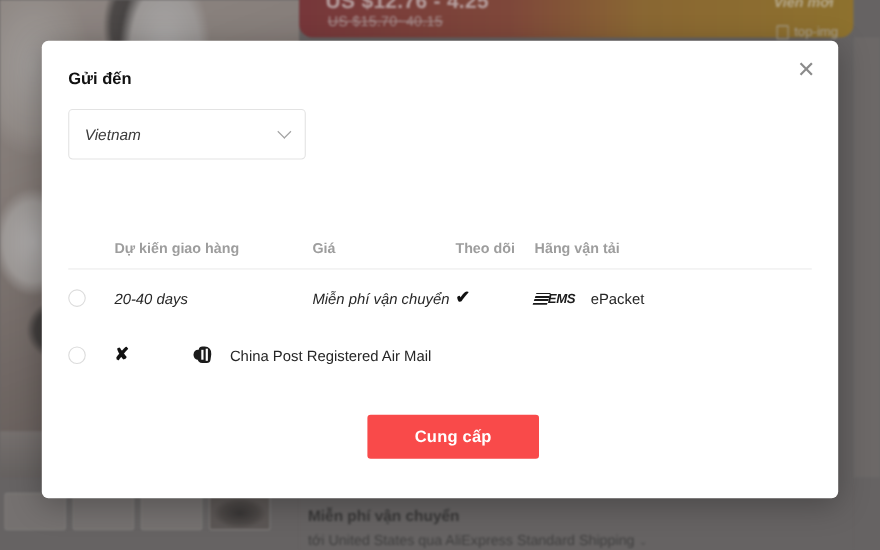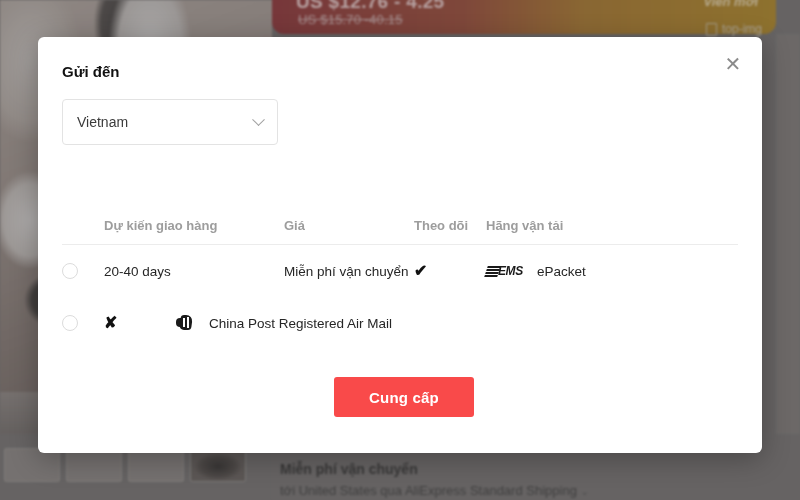--- a/index.html
+++ b/index.html
@@ -203,20 +203,21 @@
     width: 216px;
     height: 46px;
     border: 1px solid #e3e3e3;
     border-radius: 4px;
     background: #fff;
     display: flex;
     align-items: center;
     justify-content: space-between;
     padding: 0 14px;
     cursor: pointer;
+    font-style: italic;
   }
   .country-select-value {
     font-size: 14px;
     color: #3b3b3b;
   }
   .chevron-down {
     width: 9px; height: 9px;
     border-right: 1.6px solid #a2a2a2;
     border-bottom: 1.6px solid #a2a2a2;
     transform: rotate(45deg) translate(-2px,-2px);
@@ -261,20 +262,21 @@
   .c-carrier { flex: 1 1 auto; display: flex; align-items: center; gap: 11px; }
 
   .th {
     font-size: 13px;
     color: #9d9d9d;
   }
 
   .td {
     font-size: 13.5px;
     color: #262626;
+    font-style: italic;
   }
 
   .radio {
     width: 16px;
     height: 16px;
     border-radius: 50%;
     border: 1.5px solid #dcdcdc;
     background: #fff;
     cursor: pointer;
     display: block;
@@ -355,21 +357,21 @@
 
   .carrier-name {
     font-size: 13.5px;
     color: #262626;
   }
 
   .submit-btn {
     position: absolute;
     left: 296px;
     top: 340px;
-    width: 140px;
+    width: 156px;
     height: 40px;
     background: #f94a4a;
     color: #fff;
     border: none;
     border-radius: 3px;
     font-size: 15px;
     font-weight: bold;
     font-family: "Liberation Sans", sans-serif;
     cursor: pointer;
     letter-spacing: .2px;

